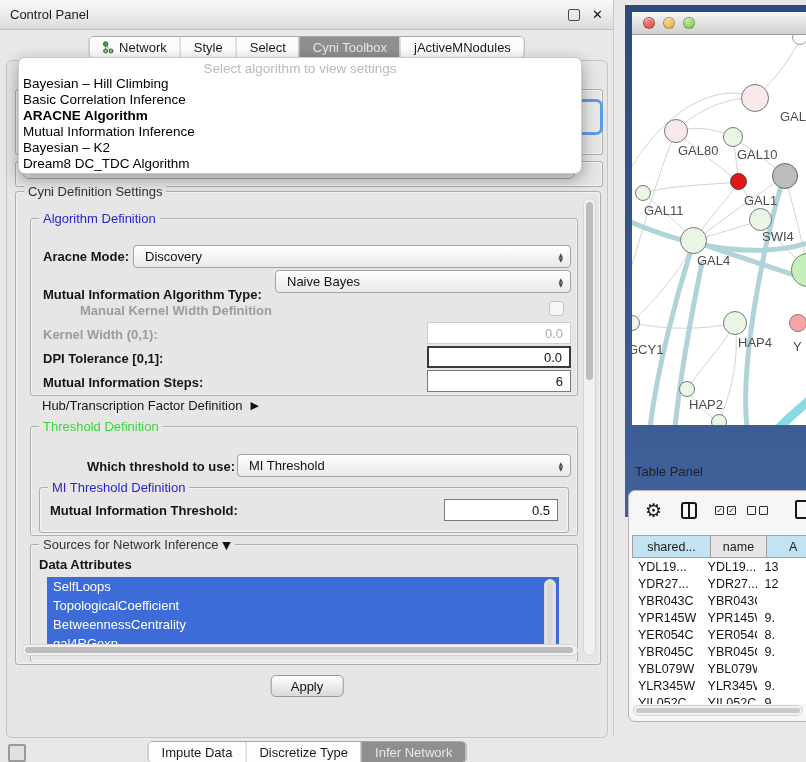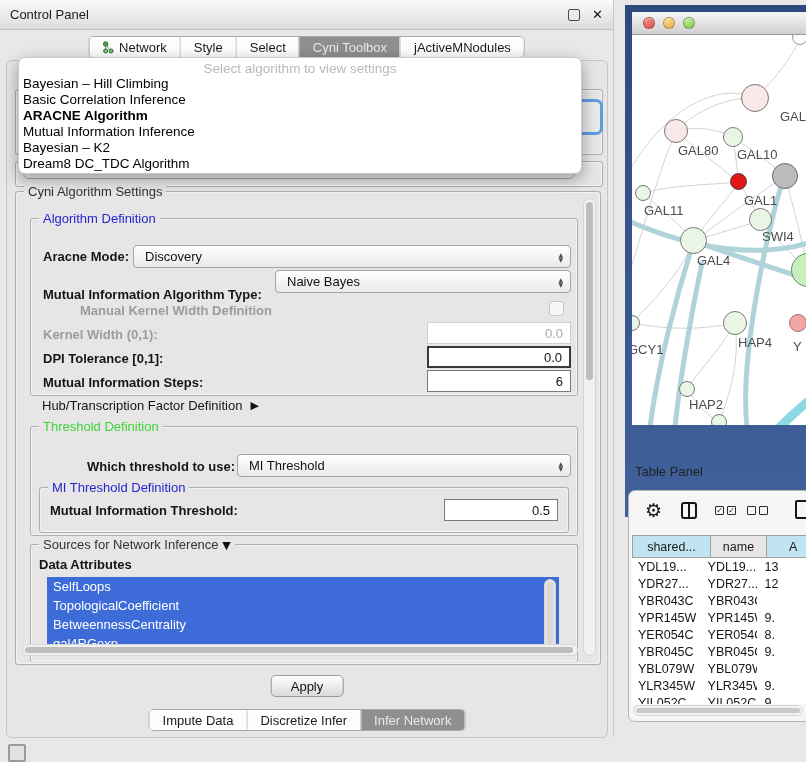--- a/index.html
+++ b/index.html
@@ -122,21 +122,21 @@
     </div>
 
     <div class="cp-body">
 
       <div class="groupbox" style="left:8px;top:28px;width:586px;height:64px;"></div>
       <div class="abs" style="left:560px;top:38px;width:30px;height:30px;border:3px solid #5d9ce0;border-radius:7px;background:#e9e9e9;"></div>
       <div class="groupbox" style="left:8px;top:100px;width:586px;height:24px;"></div>
       <div class="abs" style="left:16px;top:88px;width:550px;height:28px;border:1px solid #a9a9a9;border-radius:6px;background:#ececec;"></div>
 
       <div class="groupbox" style="left:8px;top:130px;width:584px;height:472px;">
-        <span class="legend">Cyni Algorithm Settings</span>
+        <span class="legend">Cyni Definition Settings</span>
 
         <div class="scrolltrack" style="right:4px;top:6px;width:13px;height:458px;">
           <div class="thumb" style="left:2px;right:2px;top:3px;height:178px;"></div>
         </div>
 
         <div class="groupbox" style="left:14px;top:26px;width:546px;height:176px;">
           <span class="legend blue">Algorithm Definition</span>
 
           <span class="flabel" style="left:12px;top:30px;">Aracne Mode:</span>
           <div class="combo" style="left:102px;top:26px;width:438px;">
@@ -216,26 +216,26 @@
           </div>
         </div>
 
         <div class="scrolltrack" style="left:6px;top:452px;width:556px;height:12px;">
           <div class="thumb" style="left:2px;top:2px;bottom:2px;width:548px;"></div>
         </div>
       </div>
 
       <div class="btn" style="left:50%;transform:translateX(-50%);top:614px;">Apply</div>
 
-      <div class="segstrip" style="top:648px;left:50%;transform:translateX(-50%);">
+      <div class="segstrip" style="top:680px;left:50%;transform:translateX(-50%);">
         <div class="seg">
           <span>Impute Data</span>
         </div>
         <div class="seg">
-          <span>Discretize Infer</span>
+          <span>Discretize Type</span>
         </div>
         <div class="seg sel">
           <span>Infer Network</span>
         </div>
       </div>
     </div>
   </section>
 
   <div class="popup">
     <div class="ph">Select algorithm to view settings</div>

